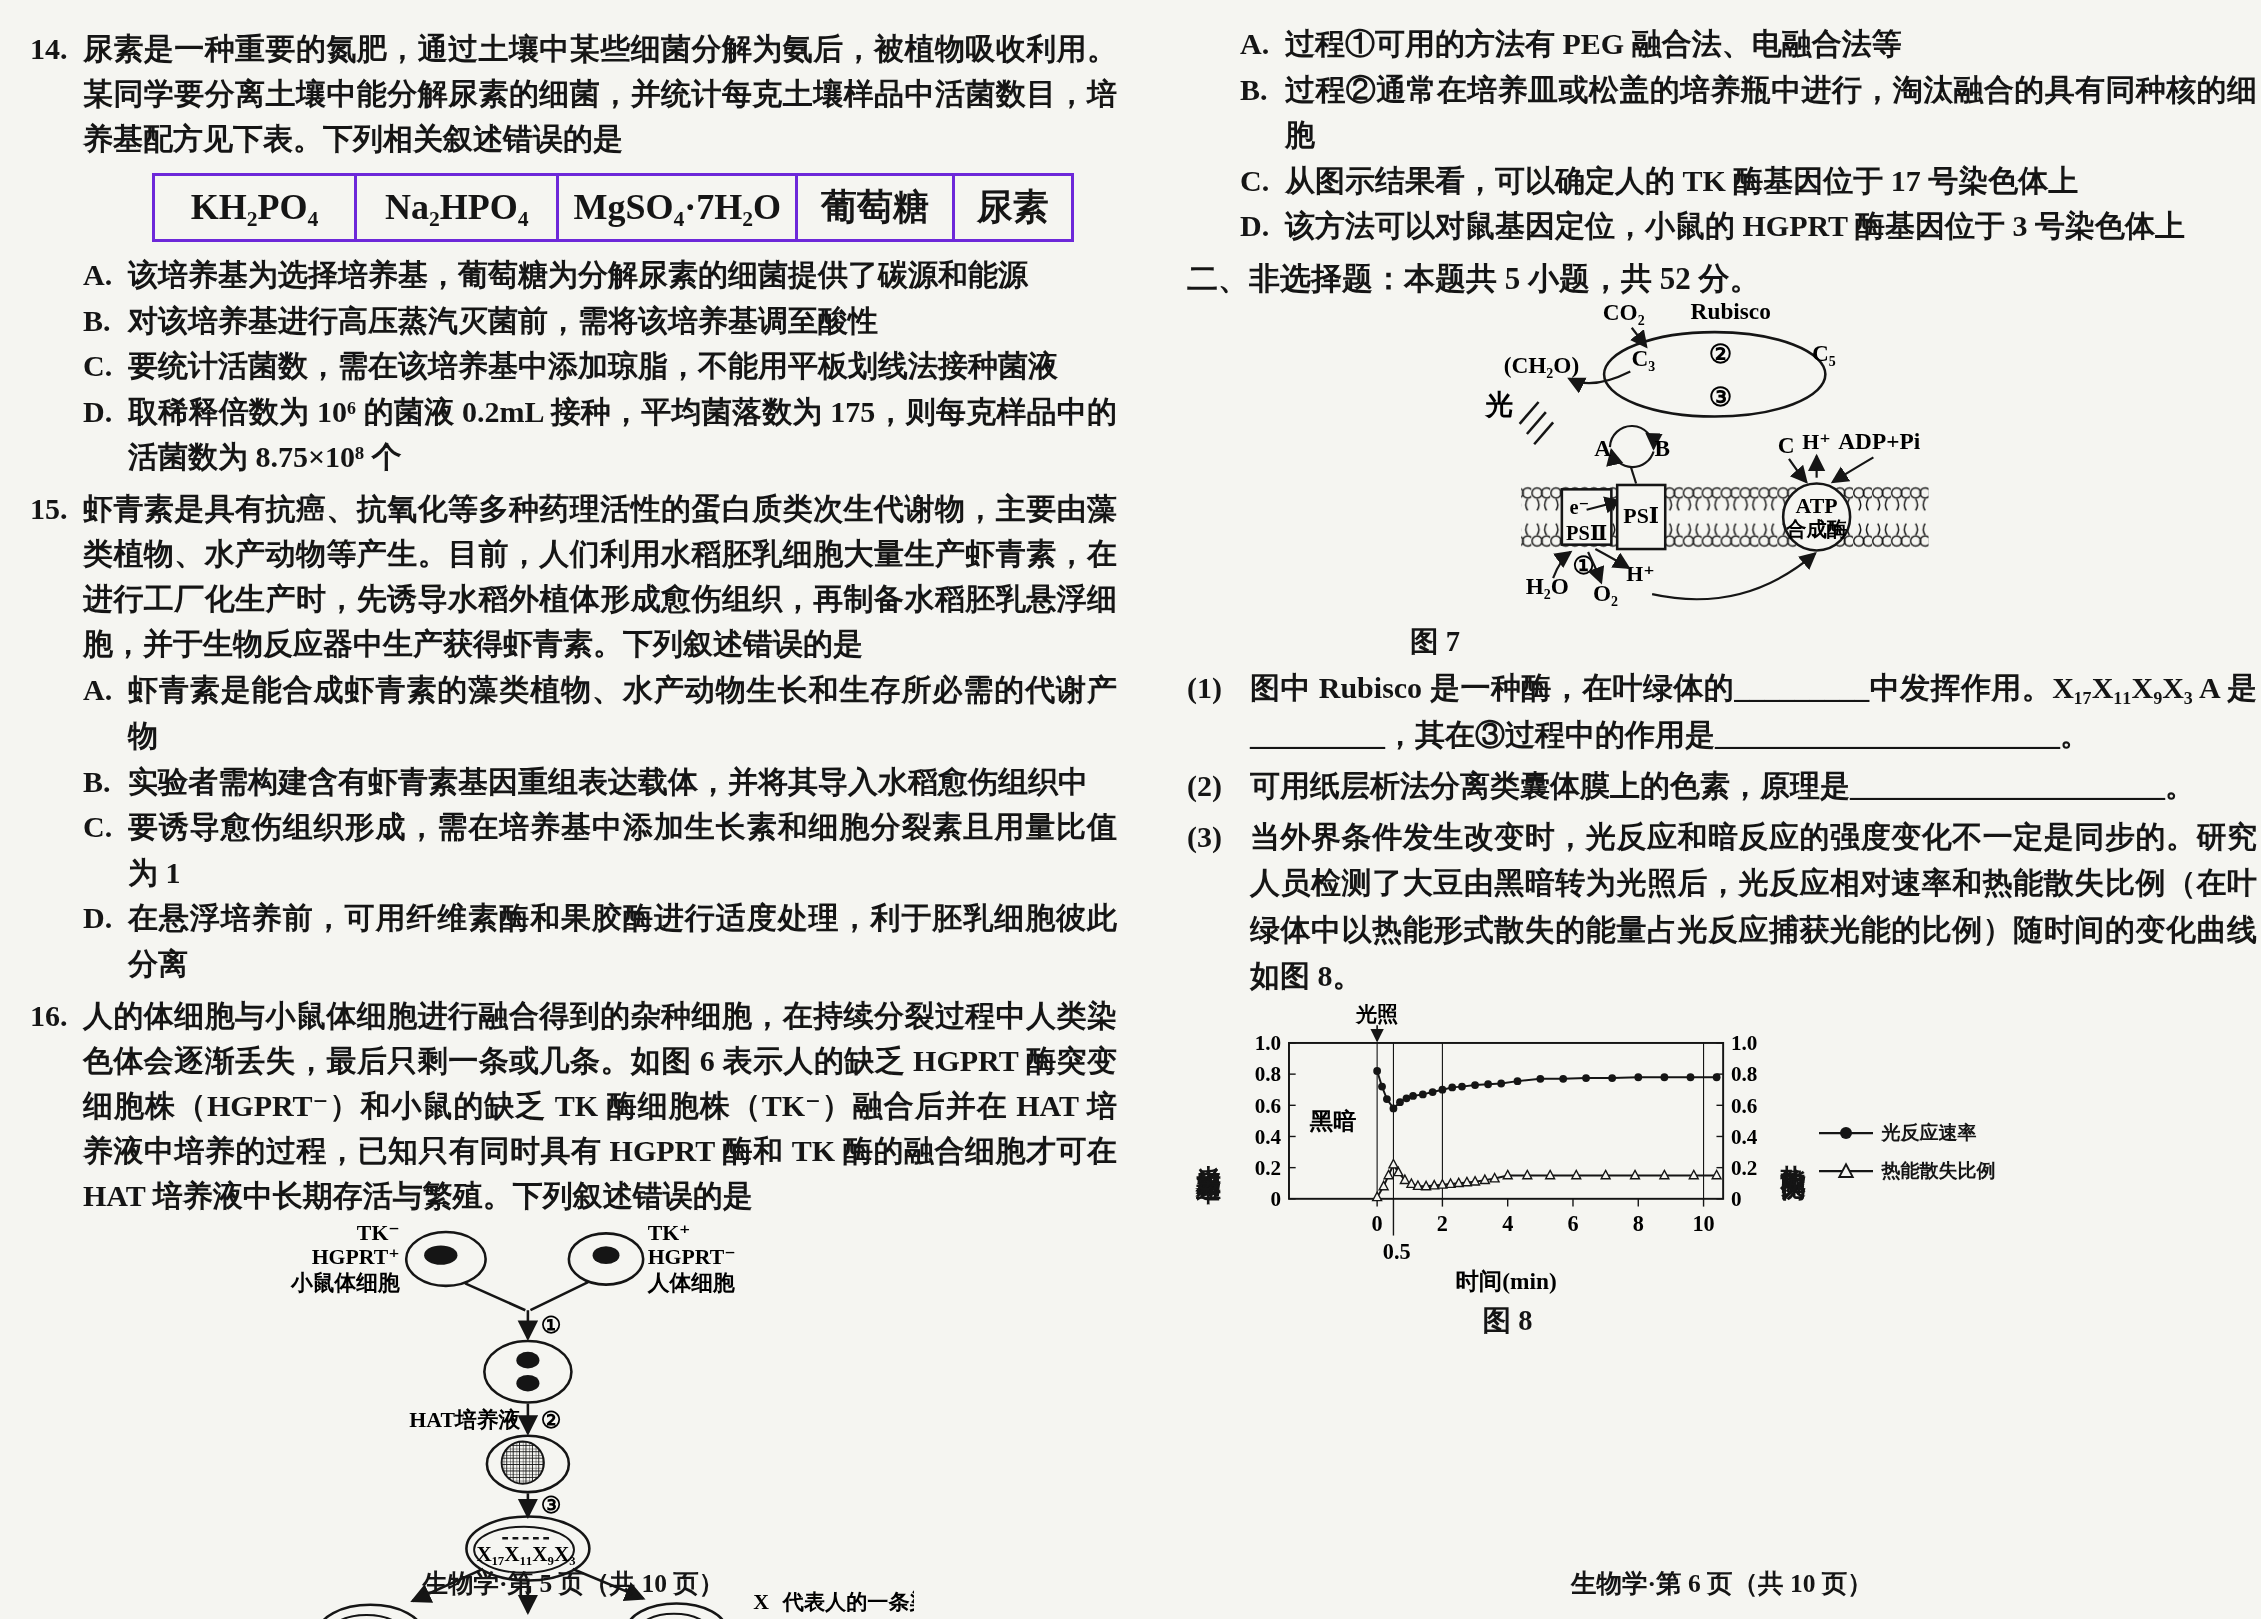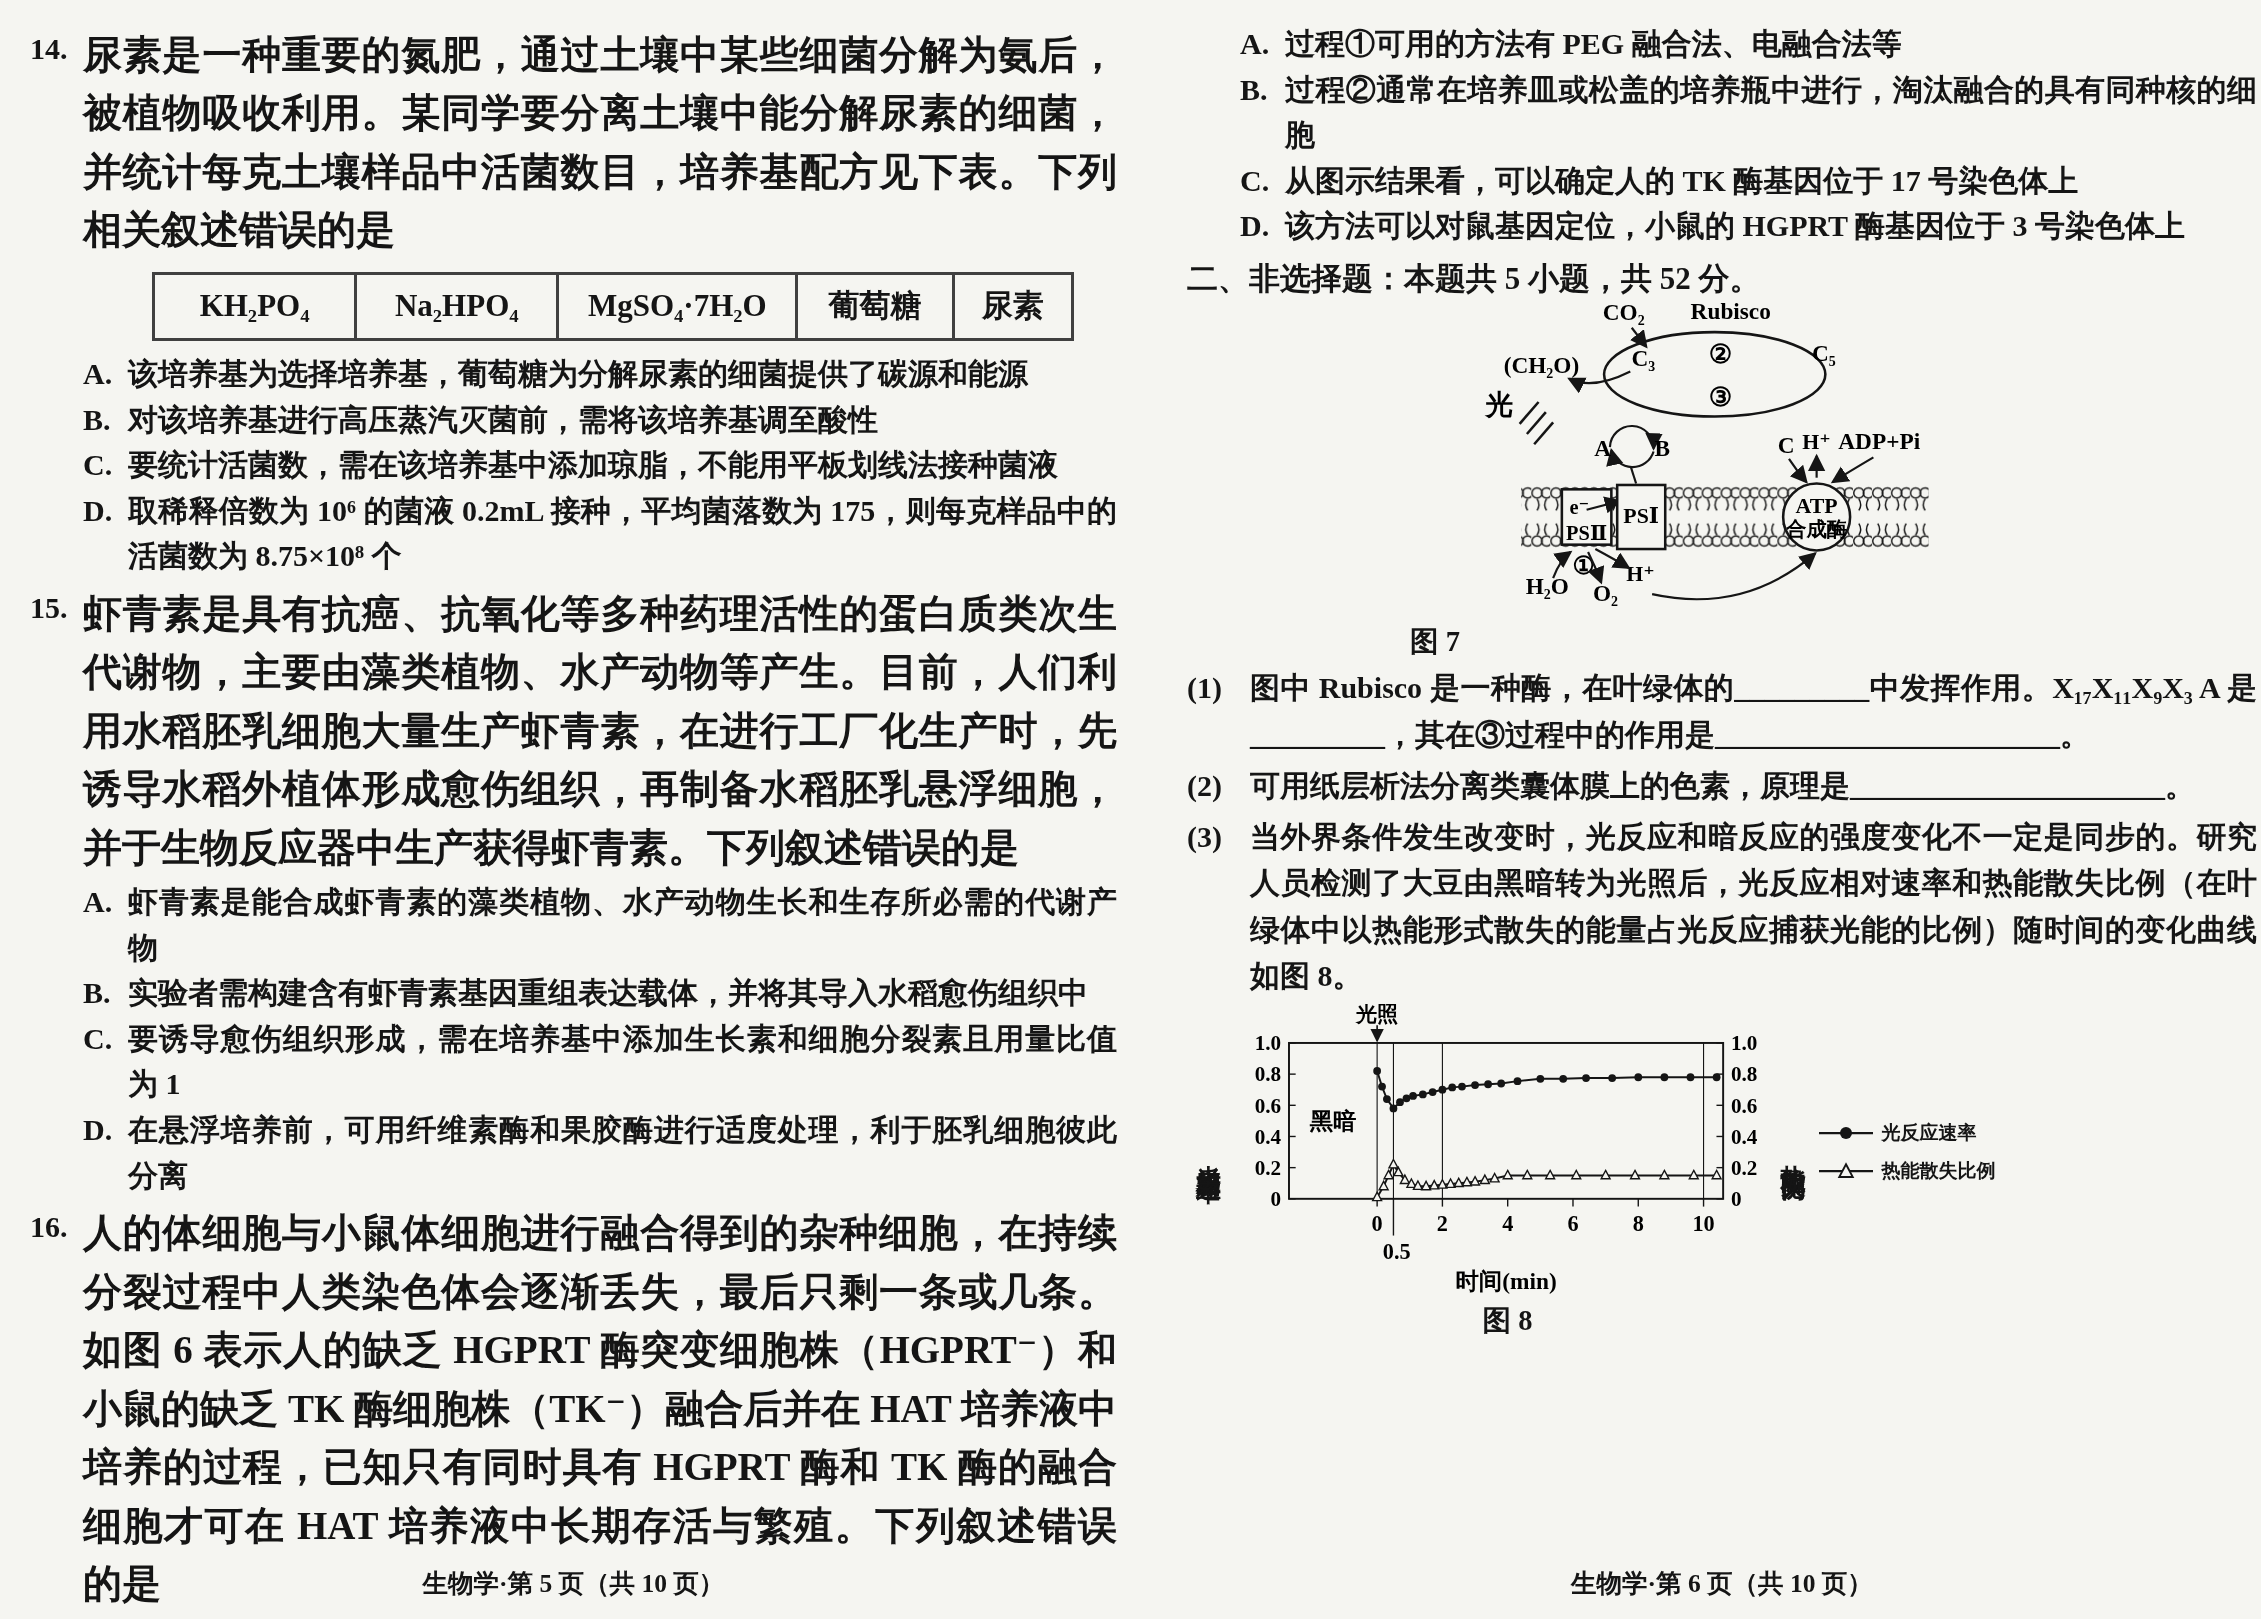--- a/index.html
+++ b/index.html
@@ -11,29 +11,29 @@
     font-family: "Liberation Serif", "DejaVu Serif", serif;
     font-weight: 600;
     overflow: hidden;
   }
   .page { position: absolute; top: 19.5px; height: 1581px; }
   #page5 { left: 30px;  width: 1087px; }
   #page6 { left: 1187px; width: 1070px; }
 
   .q { display: flex; margin-top: 6px; }
   .qn { flex: 0 0 53px; font-size: 30px; line-height: 1.5; }
-  .qtext { flex: 1; font-size: 39px; line-height: 1.5; text-align: justify; }
+  .qtext { flex: 1; font-size: 30px; line-height: 1.5; text-align: justify; }
 
   .opts { margin-left: 53px; margin-top: 1.5px; }
   .opt { display: flex; }
   .olet { flex: 0 0 45px; font-size: 30px; line-height: 1.52; }
   .otext { flex: 1; font-size: 30px; line-height: 1.52; text-align: justify; }
 
   table.medium { border-collapse: collapse; margin: 12px 0 10.5px 122px; width: 922px; }
-  .medium td { border: 3px solid #404040; text-align: center; font-size: 31px; height: 66px; }
+  .medium td { border: 3px solid #6d28d9; text-align: center; font-size: 36px; height: 66px; }
 
   .sec-header { font-size: 31px; font-weight: 800; line-height: 1.5; margin-top: 7.5px; }
 
   .figure { text-align: center; }
   .fig-caption { text-align: center; font-size: 28.5px; font-weight: 700; margin-top: 3px; }
 
   .part { display: flex; margin-top: 4.5px; }
   .pn { flex: 0 0 63px; font-size: 30px; line-height: 1.55; }
   .ptext { flex: 1; font-size: 30px; line-height: 1.55; text-align: justify; }
 

